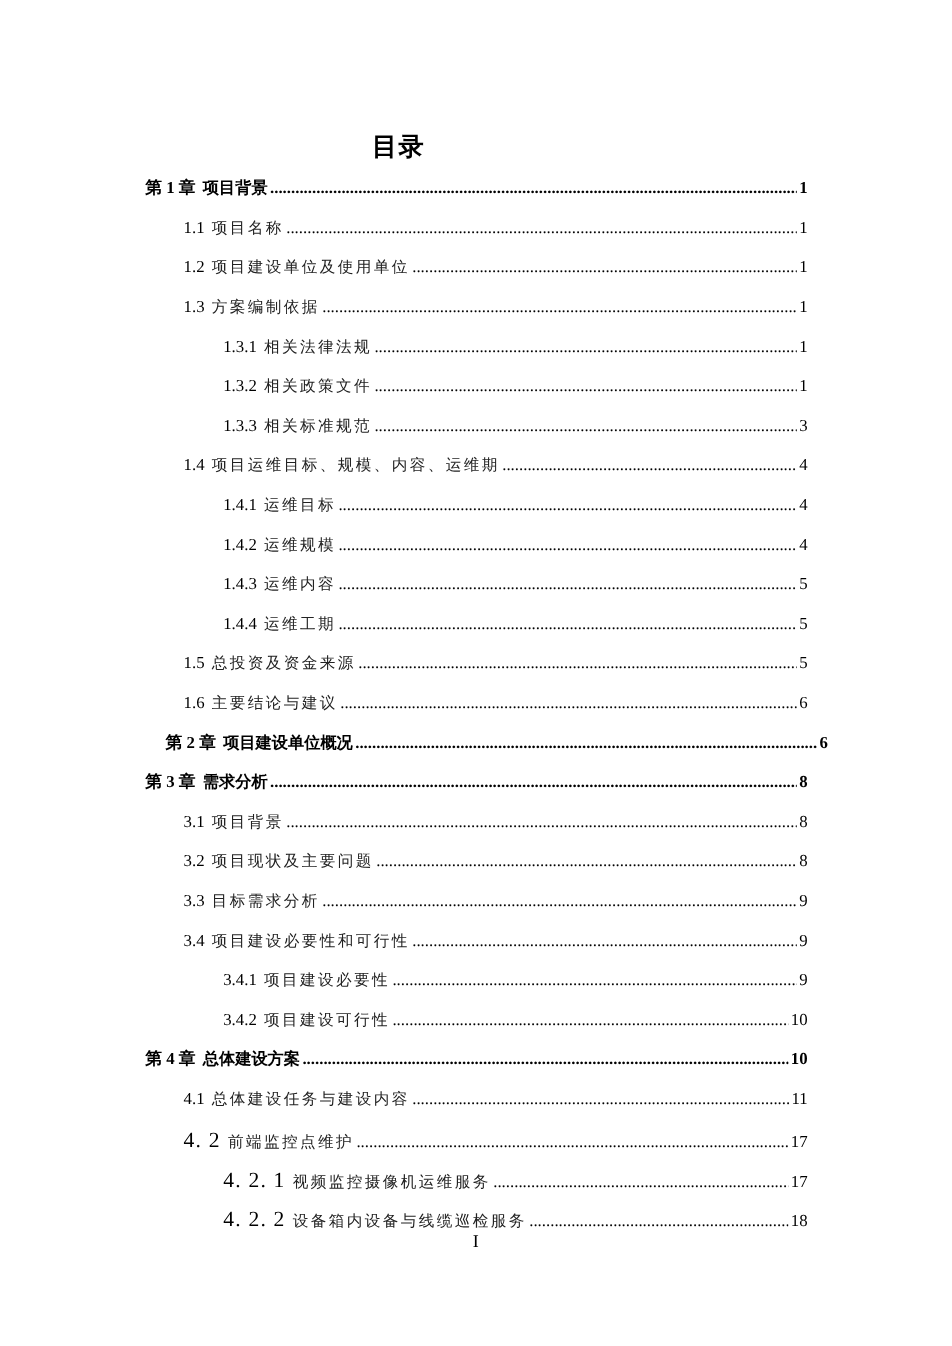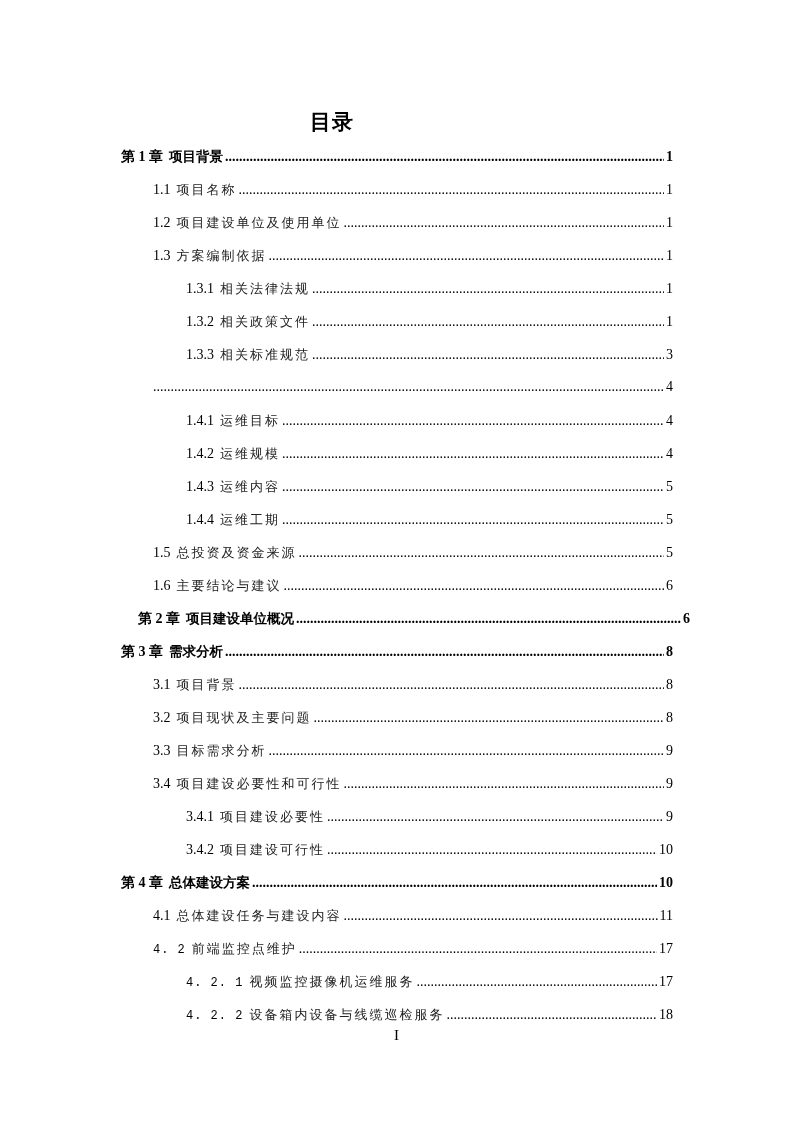--- a/index.html
+++ b/index.html
@@ -11,21 +11,21 @@
   .row { position: absolute; display: flex; align-items: baseline; height: 24px; font-size: 14px; }
   .row .lbl { white-space: nowrap; padding-right: 2px; }
   .row .num { margin-right: 6px; }
   .row .dots { flex: 1; overflow: hidden; white-space: nowrap; letter-spacing: 0px; color: #000; }
   .row .dots::after { content: "................................................................................................................................................................................................................................................................"; }
   .row .pg { white-space: nowrap; padding-left: 2px; }
   .l1 { font-weight: bold; }
   .l1 .lbl { font-family: "DejaVu Sans", sans-serif; font-size: 13.5px; }
   .l1 .lbl .num { font-family: "Liberation Serif", serif; font-size: 14px; }
   .l2 .lbl .txt, .l3 .lbl .txt { letter-spacing: 2px; font-family: "DejaVu Sans", sans-serif; font-size: 13px; color: #222; }
-  .mono .num { font-family: Liberation Mono, monospace; letter-spacing: 1px; font-size: 12px; }
+  .mono .num { font-family: Liberation Serif, serif; letter-spacing: 1px; font-size: 18px; }
   .footer { position: absolute; top: 1027px; left: 0; width: 793px; text-align: center; font-size: 15px; }
 </style>
 </head>
 <body>
 
 <div class="title">目录</div>
 
 <div class="toc">
   <div class="row l1" style="top:0px;left:121px;width:552px;">
     <span class="lbl"><span class="num">第 1 章</span><span class="txt">项目背景</span></span>
@@ -56,20 +56,21 @@
     <span class="lbl"><span class="num">1.3.2</span><span class="txt">相关政策文件</span></span>
     <span class="dots"></span>
     <span class="pg">1</span>
   </div>
   <div class="row l3" style="top:198px;left:186px;width:487px;">
     <span class="lbl"><span class="num">1.3.3</span><span class="txt">相关标准规范</span></span>
     <span class="dots"></span>
     <span class="pg">3</span>
   </div>
   <div class="row l2" style="top:231px;left:153px;width:520px;">
+    <span class="lbl"><span class="num">1.4</span><span class="txt">项目运维目标、规模、内容、运维期</span></span>
     <span class="dots"></span>
     <span class="pg">4</span>
   </div>
   <div class="row l3" style="top:264px;left:186px;width:487px;">
     <span class="lbl"><span class="num">1.4.1</span><span class="txt">运维目标</span></span>
     <span class="dots"></span>
     <span class="pg">4</span>
   </div>
   <div class="row l3" style="top:297px;left:186px;width:487px;">
     <span class="lbl"><span class="num">1.4.2</span><span class="txt">运维规模</span></span>

